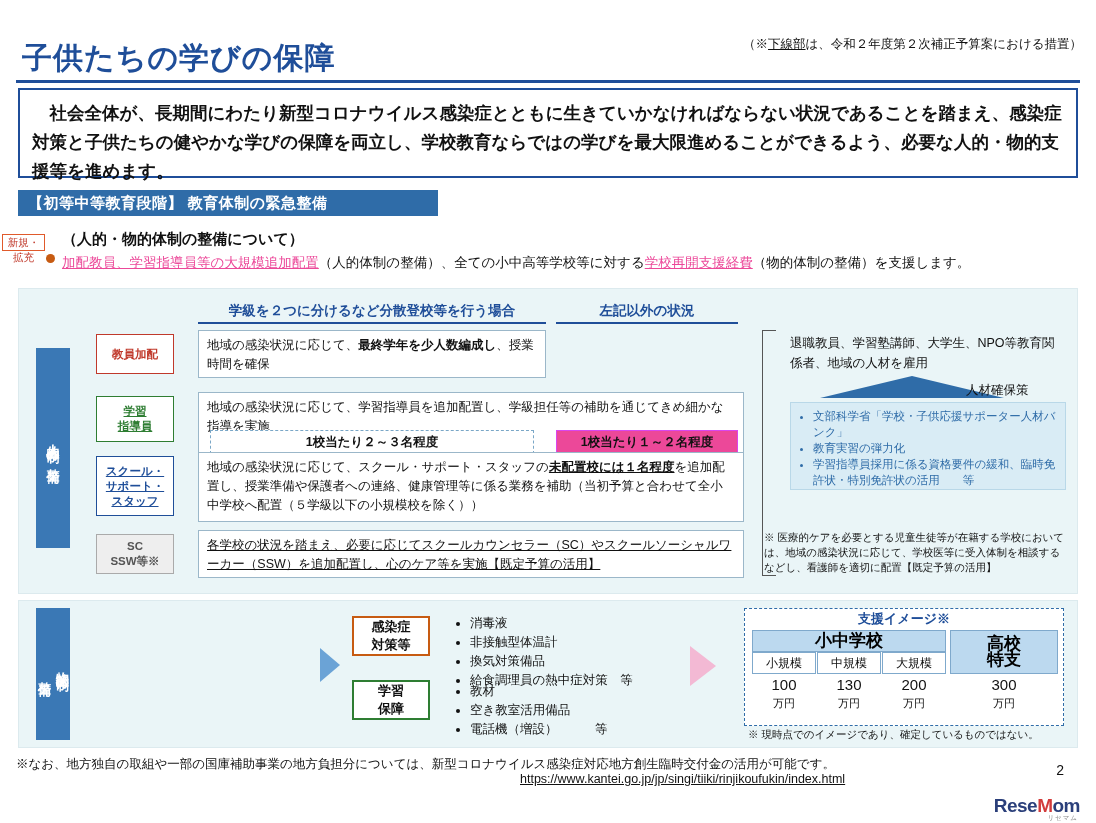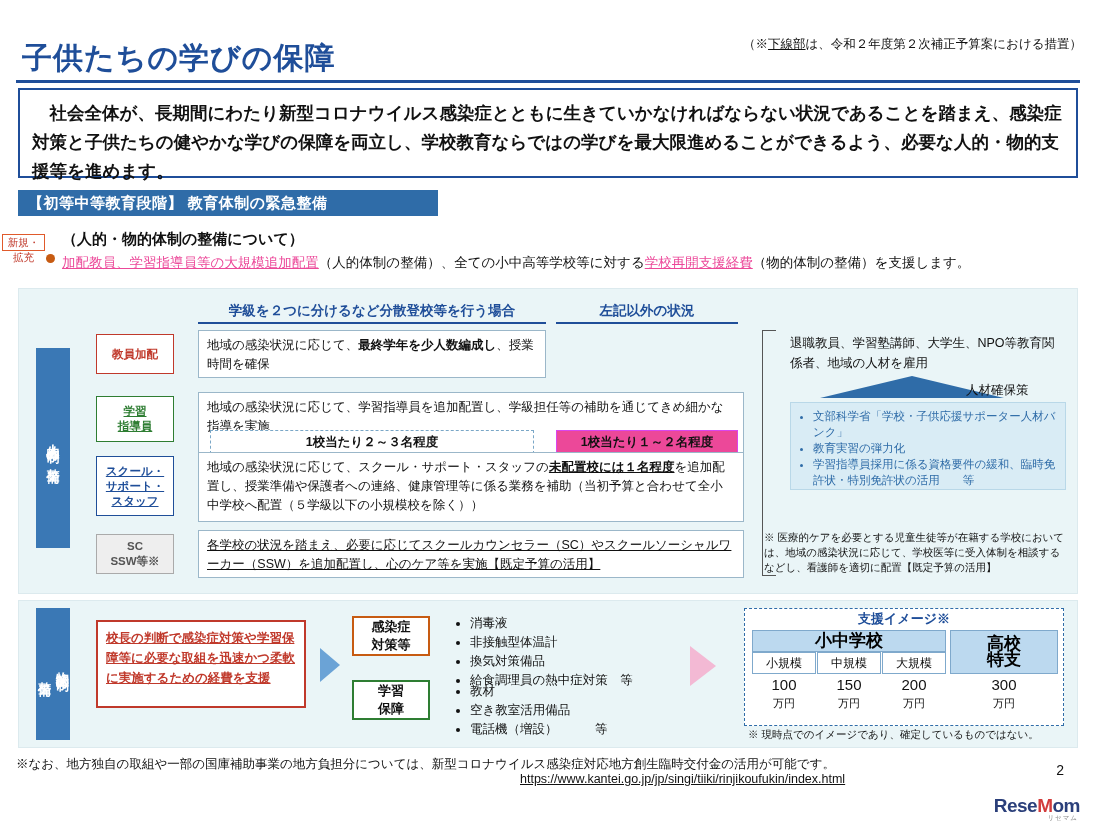--- a/index.html
+++ b/index.html
@@ -509,21 +509,20 @@
       <li>教育実習の弾力化</li>
       <li>学習指導員採用に係る資格要件の緩和、臨時免許状・特別免許状の活用　　等</li>
     </ul>
   </div>
 
   <div class="noteblock">※ 医療的ケアを必要とする児童生徒等が在籍する学校においては、地域の感染状況に応じて、学校医等に受入体制を相談するなどし、看護師を適切に配置【既定予算の活用】</div>
 
   <div class="panel2"></div>
   <div class="leftlabel2">物的体制の<br>整備</div>
 
-  <div class="redbox"><u>校長の判断で感染症対策や学習保障等に必要な取組を迅速かつ柔軟に実施するための経費を支援</u></div>
 
   <div class="arrow-blue"></div>
 
   <div class="tagbox t1">感染症<br>対策等</div>
   <div class="tagbox t2">学習<br>保障</div>
 
   <div class="listcol l1">
     <ul>
       <li>消毒液</li>
       <li>非接触型体温計</li>
@@ -543,21 +542,21 @@
 
   <div class="support"></div>
   <div class="support-title">支援イメージ※</div>
   <div class="hdr-blue hdr-shou">小中学校</div>
   <div class="hdr-blue hdr-kou">高校<br>特支</div>
   <div class="cellw w1">小規模</div>
   <div class="cellw w2">中規模</div>
   <div class="cellw w3">大規模</div>
 
   <div class="amt a1"><span class="num">100</span><br><span class="unit">万円</span></div>
-  <div class="amt a2"><span class="num">150</span><br><span class="unit">万円</span></div>
+  <div class="amt a2"><span class="num">130</span><br><span class="unit">万円</span></div>
   <div class="amt a3"><span class="num">200</span><br><span class="unit">万円</span></div>
   <div class="amt a4"><span class="num">300</span><br><span class="unit">万円</span></div>
 
   <div class="support-note">※ 現時点でのイメージであり、確定しているものではない。</div>
 
   <div class="footnote">※なお、地方独自の取組や一部の国庫補助事業の地方負担分については、新型コロナウイルス感染症対応地方創生臨時交付金の活用が可能です。</div>
   <div class="url">https://www.kantei.go.jp/jp/singi/tiiki/rinjikoufukin/index.html</div>
   <div class="pageno">2</div>
   <div class="logo">Rese<span class="red">M</span>om</div>
   <div class="logo-sub">リセマム</div>

